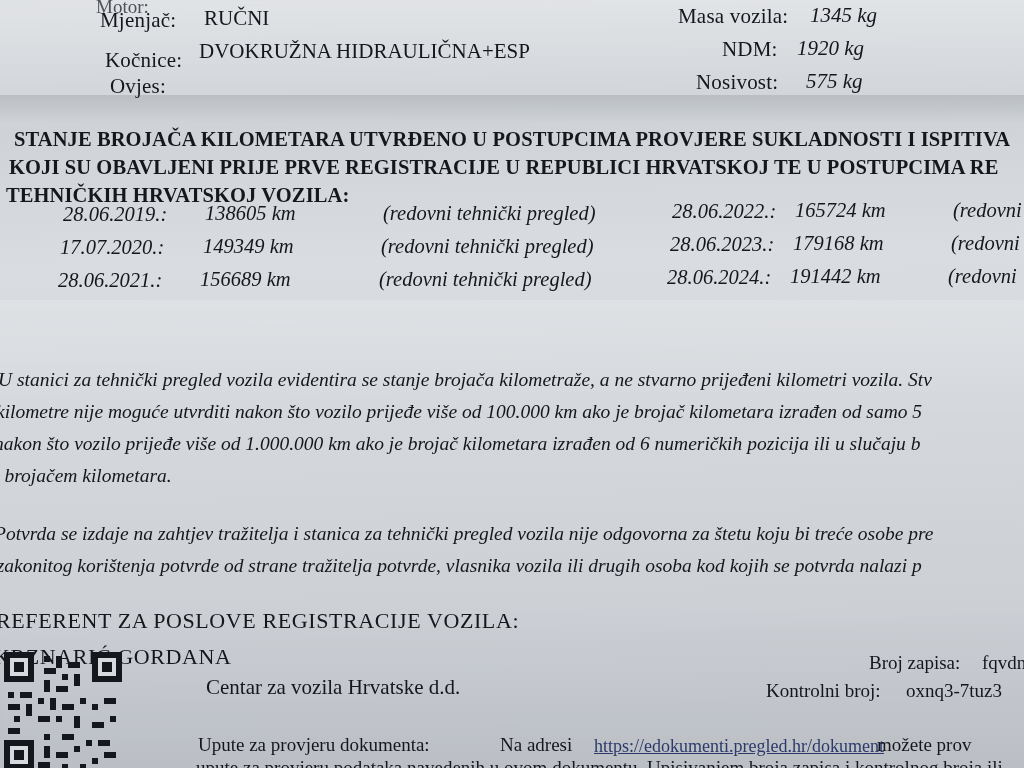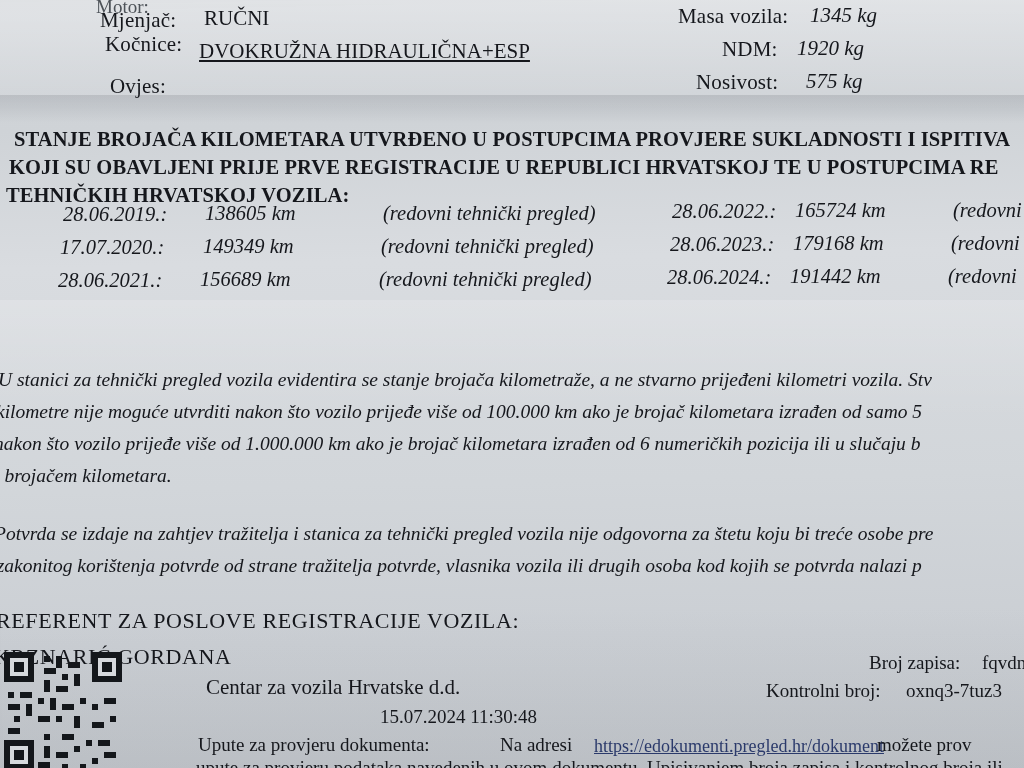--- a/index.html
+++ b/index.html
@@ -116,22 +116,22 @@
   <div class="band b3"></div>
   <div class="band b4"></div>
 
   <div class="content">
 
     <div class="abs cropped" style="left:96px; top:-4px;">Motor:</div>
 
     <div class="abs spec-label" style="left:100px; top:8px;">Mjenjač:</div>
     <div class="abs spec-value upright" style="left:204px; top:6px;text-align:center;">RUČNI</div>
 
-    <div class="abs spec-label" style="left:105px; top:32px;">Kočnice:</div>
-    <div class="abs spec-value upright" style="left:199px; top:39px;text-decoration:underline;">DVOKRUŽNA HIDRAULIČNA+ESP</div>
+    <div class="abs spec-label" style="left:105px; top:48px;">Kočnice:</div>
+    <div class="abs spec-value upright" style="left:199px; top:39px;">DVOKRUŽNA HIDRAULIČNA+ESP</div>
 
     <div class="abs spec-label" style="left:110px; top:74px;">Ovjes:</div>
     <div class="abs spec-value upright" style="left:204px; top:72px;"></div>
 
     <div class="abs spec-label" style="left:678px; top:4px;">Masa vozila:</div>
     <div class="abs spec-value" style="left:810px; top:3px;">1345 kg</div>
 
     <div class="abs spec-label" style="left:722px; top:37px;">NDM:</div>
     <div class="abs spec-value" style="left:797px; top:36px;">1920 kg</div>
 
@@ -178,21 +178,20 @@
     <div class="abs sig" style="left:-6px; top:644px;">KRZNARIĆ GORDANA</div>
 
     <div class="abs foot-bold" style="left:869px; top:652px;">Broj zapisa:</div>
     <div class="abs foot-reg" style="left:982px; top:652px;">fqvdn</div>
 
     <div class="abs foot-bold" style="left:766px; top:680px;">Kontrolni broj:</div>
     <div class="abs foot-reg" style="left:906px; top:680px;">oxnq3-7tuz3</div>
 
     <div class="abs foot-bold" style="left:206px; top:675px; font-size:21px;">Centar za vozila Hrvatske d.d.</div>
 
-    <div class="abs foot-reg" style="left:380px; top:706px;">15.07.2024 11:30:48</div>
 
     <div class="abs foot-bold" style="left:198px; top:734px;">Upute za provjeru dokumenta:</div>
     <div class="abs foot-reg" style="left:500px; top:734px;">Na adresi</div>
     <div class="abs foot-link" style="left:594px; top:736px;">https://edokumenti.pregled.hr/dokument</div>
     <div class="abs foot-reg" style="left:877px; top:734px;">možete prov</div>
 
     <div class="abs foot-reg" style="left:196px; top:757px;">upute za provjeru podataka navedenih u ovom dokumentu. Upisivanjem broja zapisa i kontrolnog broja ili</div>
 
     <div class="qr">
       <div class="cell" style="left:0px;  top:0px;  width:30px; height:30px;"></div>

